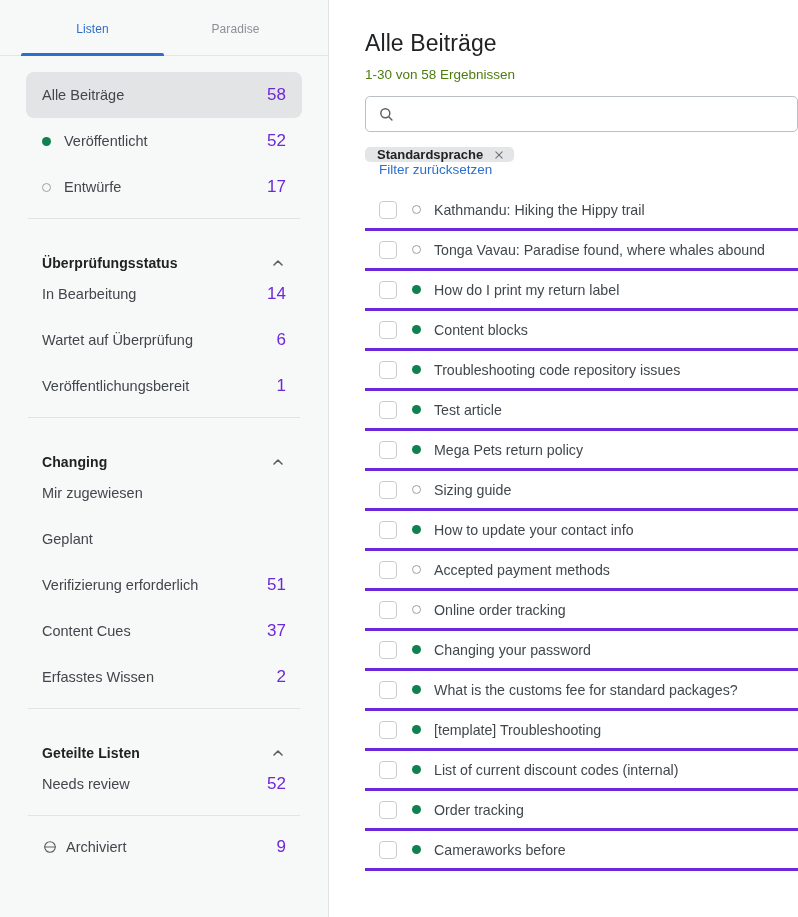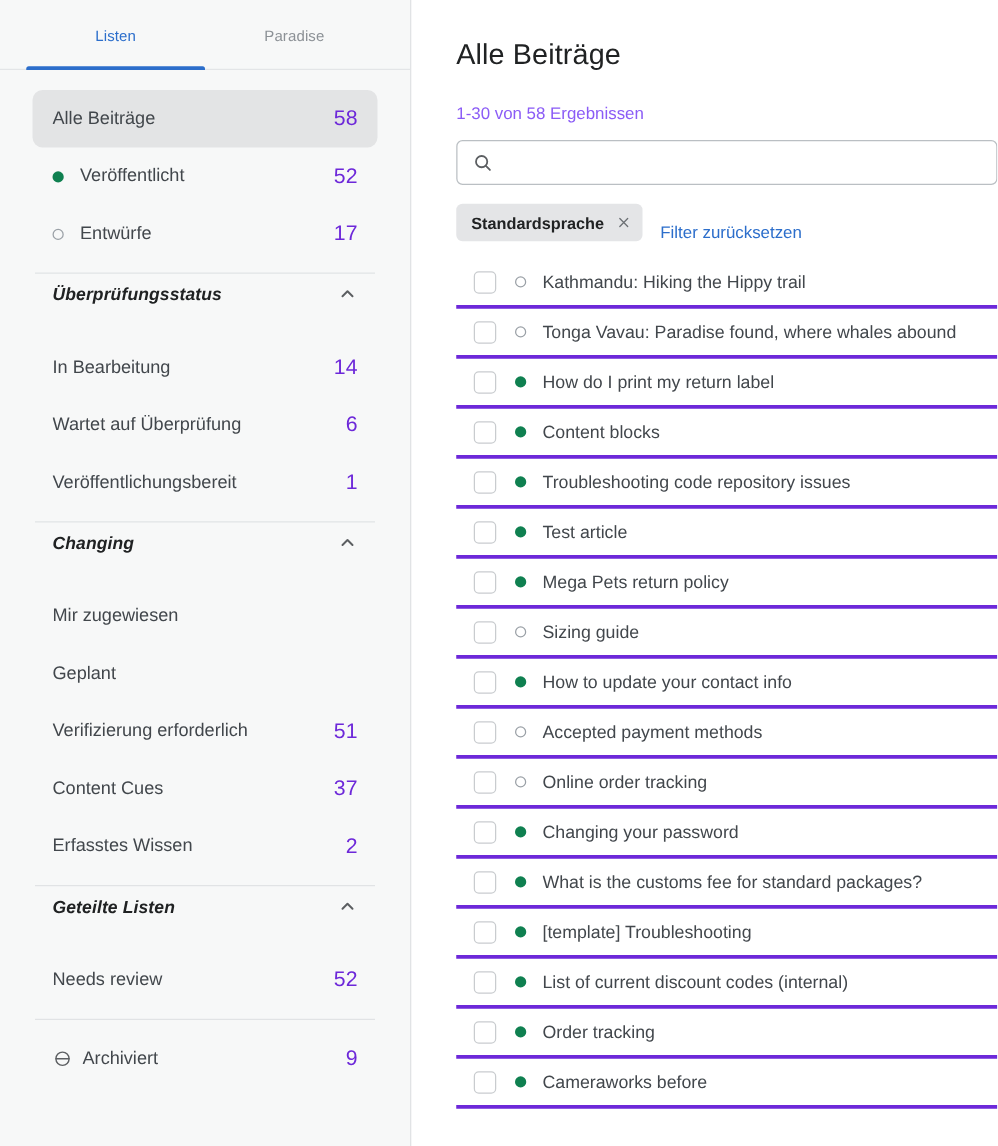--- a/index.html
+++ b/index.html
@@ -94,24 +94,23 @@
 
   .divider {
     height: 1px;
     background: #e1e3e5;
     margin: 8px 2px;
   }
 
   .section-head {
     height: 44px;
     display: flex;
-    align-items: flex-start;
+    align-items: flex-end;
     padding: 0 16px;
     cursor: pointer;
-    font-style: italic;
   }
   .section-title {
     flex: 1 1 auto;
     font-size: 14px;
     font-weight: bold;
     color: #202223;
     letter-spacing: .1px;
   }
   .chev {
     width: 16px; height: 16px;
@@ -136,22 +135,22 @@
   }
   .page-title {
     font-size: 23px;
     color: #202223;
     font-weight: 400;
     margin-top: 30px;
     letter-spacing: .1px;
   }
   .result-count {
     font-size: 13.5px;
-    color: #8b5cf6;
-    margin-top: 26px;
+    color: #4d7c0f;
+    margin-top: 10px;
   }
   .search-wrap {
     margin-top: 14px;
     height: 36px;
     border: 1px solid #babfc3;
     border-radius: 5px;
     background: #fff;
     display: flex;
     align-items: center;
     padding-left: 12px;
@@ -166,23 +165,24 @@
     font-family: "Liberation Sans", sans-serif;
     font-size: 14px;
     color: #202223;
     margin-left: 10px;
     flex: 1 1 auto;
     height: 100%;
   }
 
   .filter-row {
     display: flex;
-    align-items: flex-end;
+    align-items: flex-start;
     margin-top: 15px;
     height: 30px;
+    flex-direction: column;
   }
   .chip {
     background: #e4e5e7;
     border-radius: 5px;
     height: 30px;
     display: flex;
     align-items: center;
     padding: 0 8px 0 12px;
     cursor: pointer;
   }

